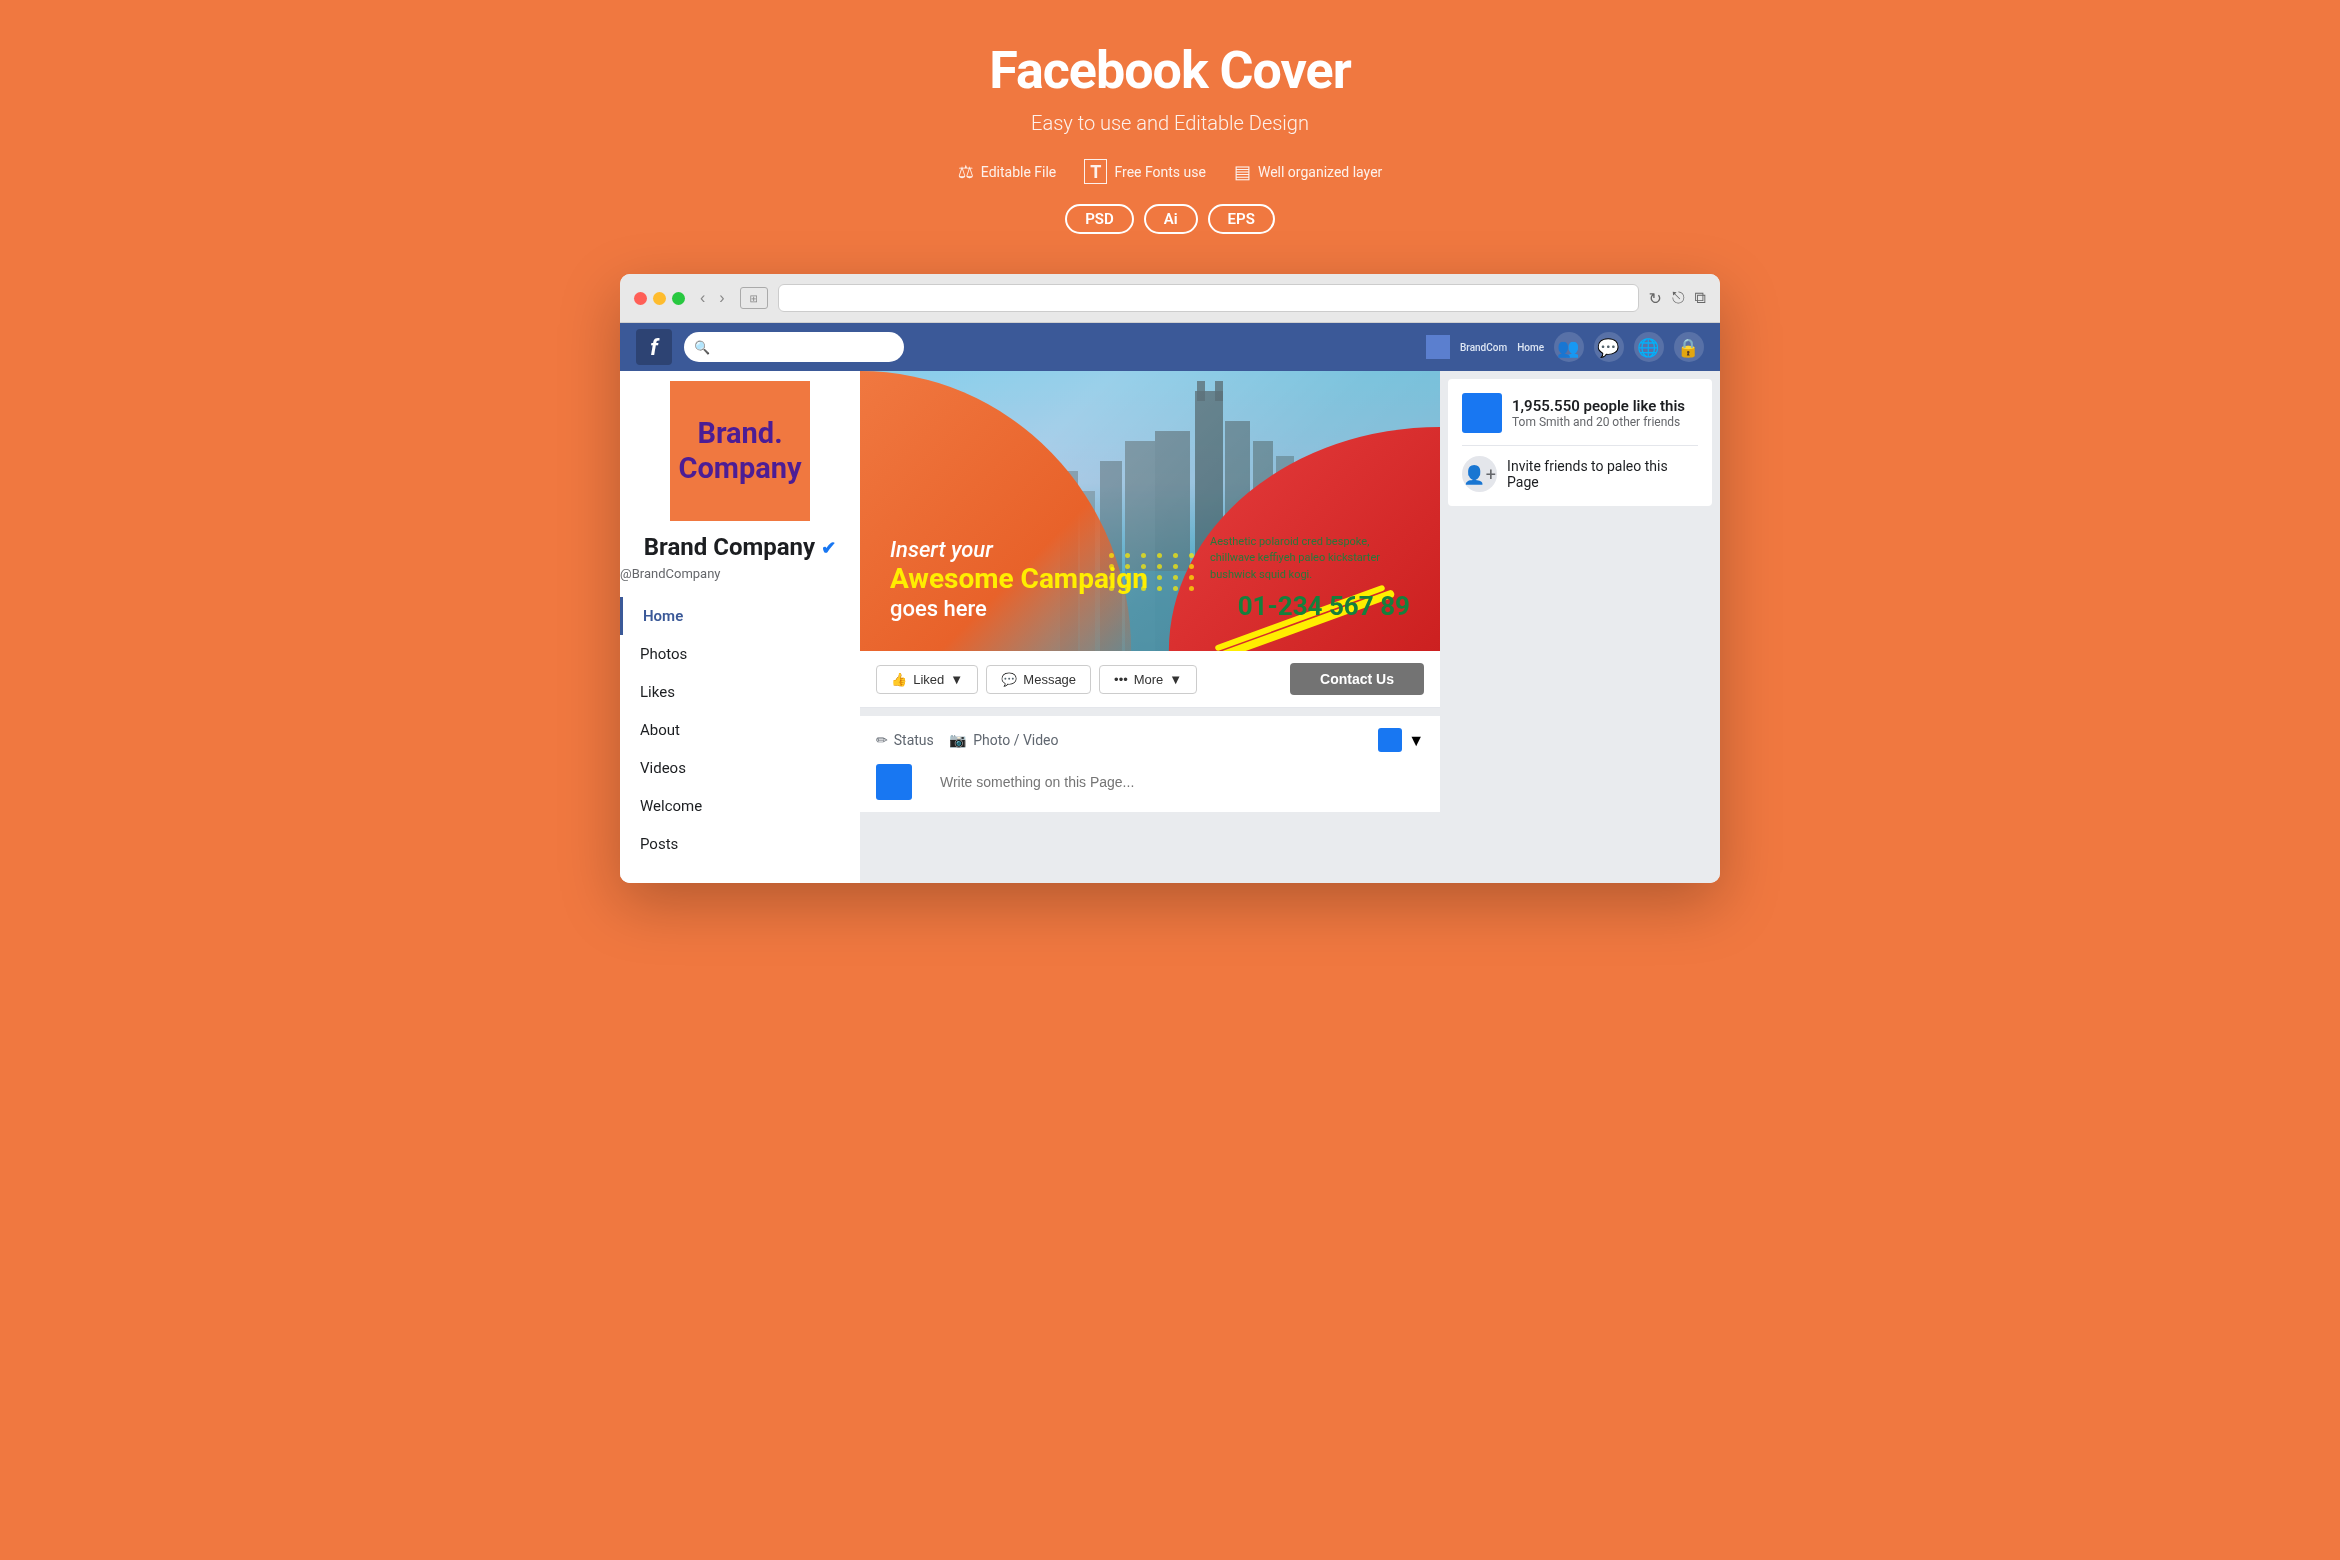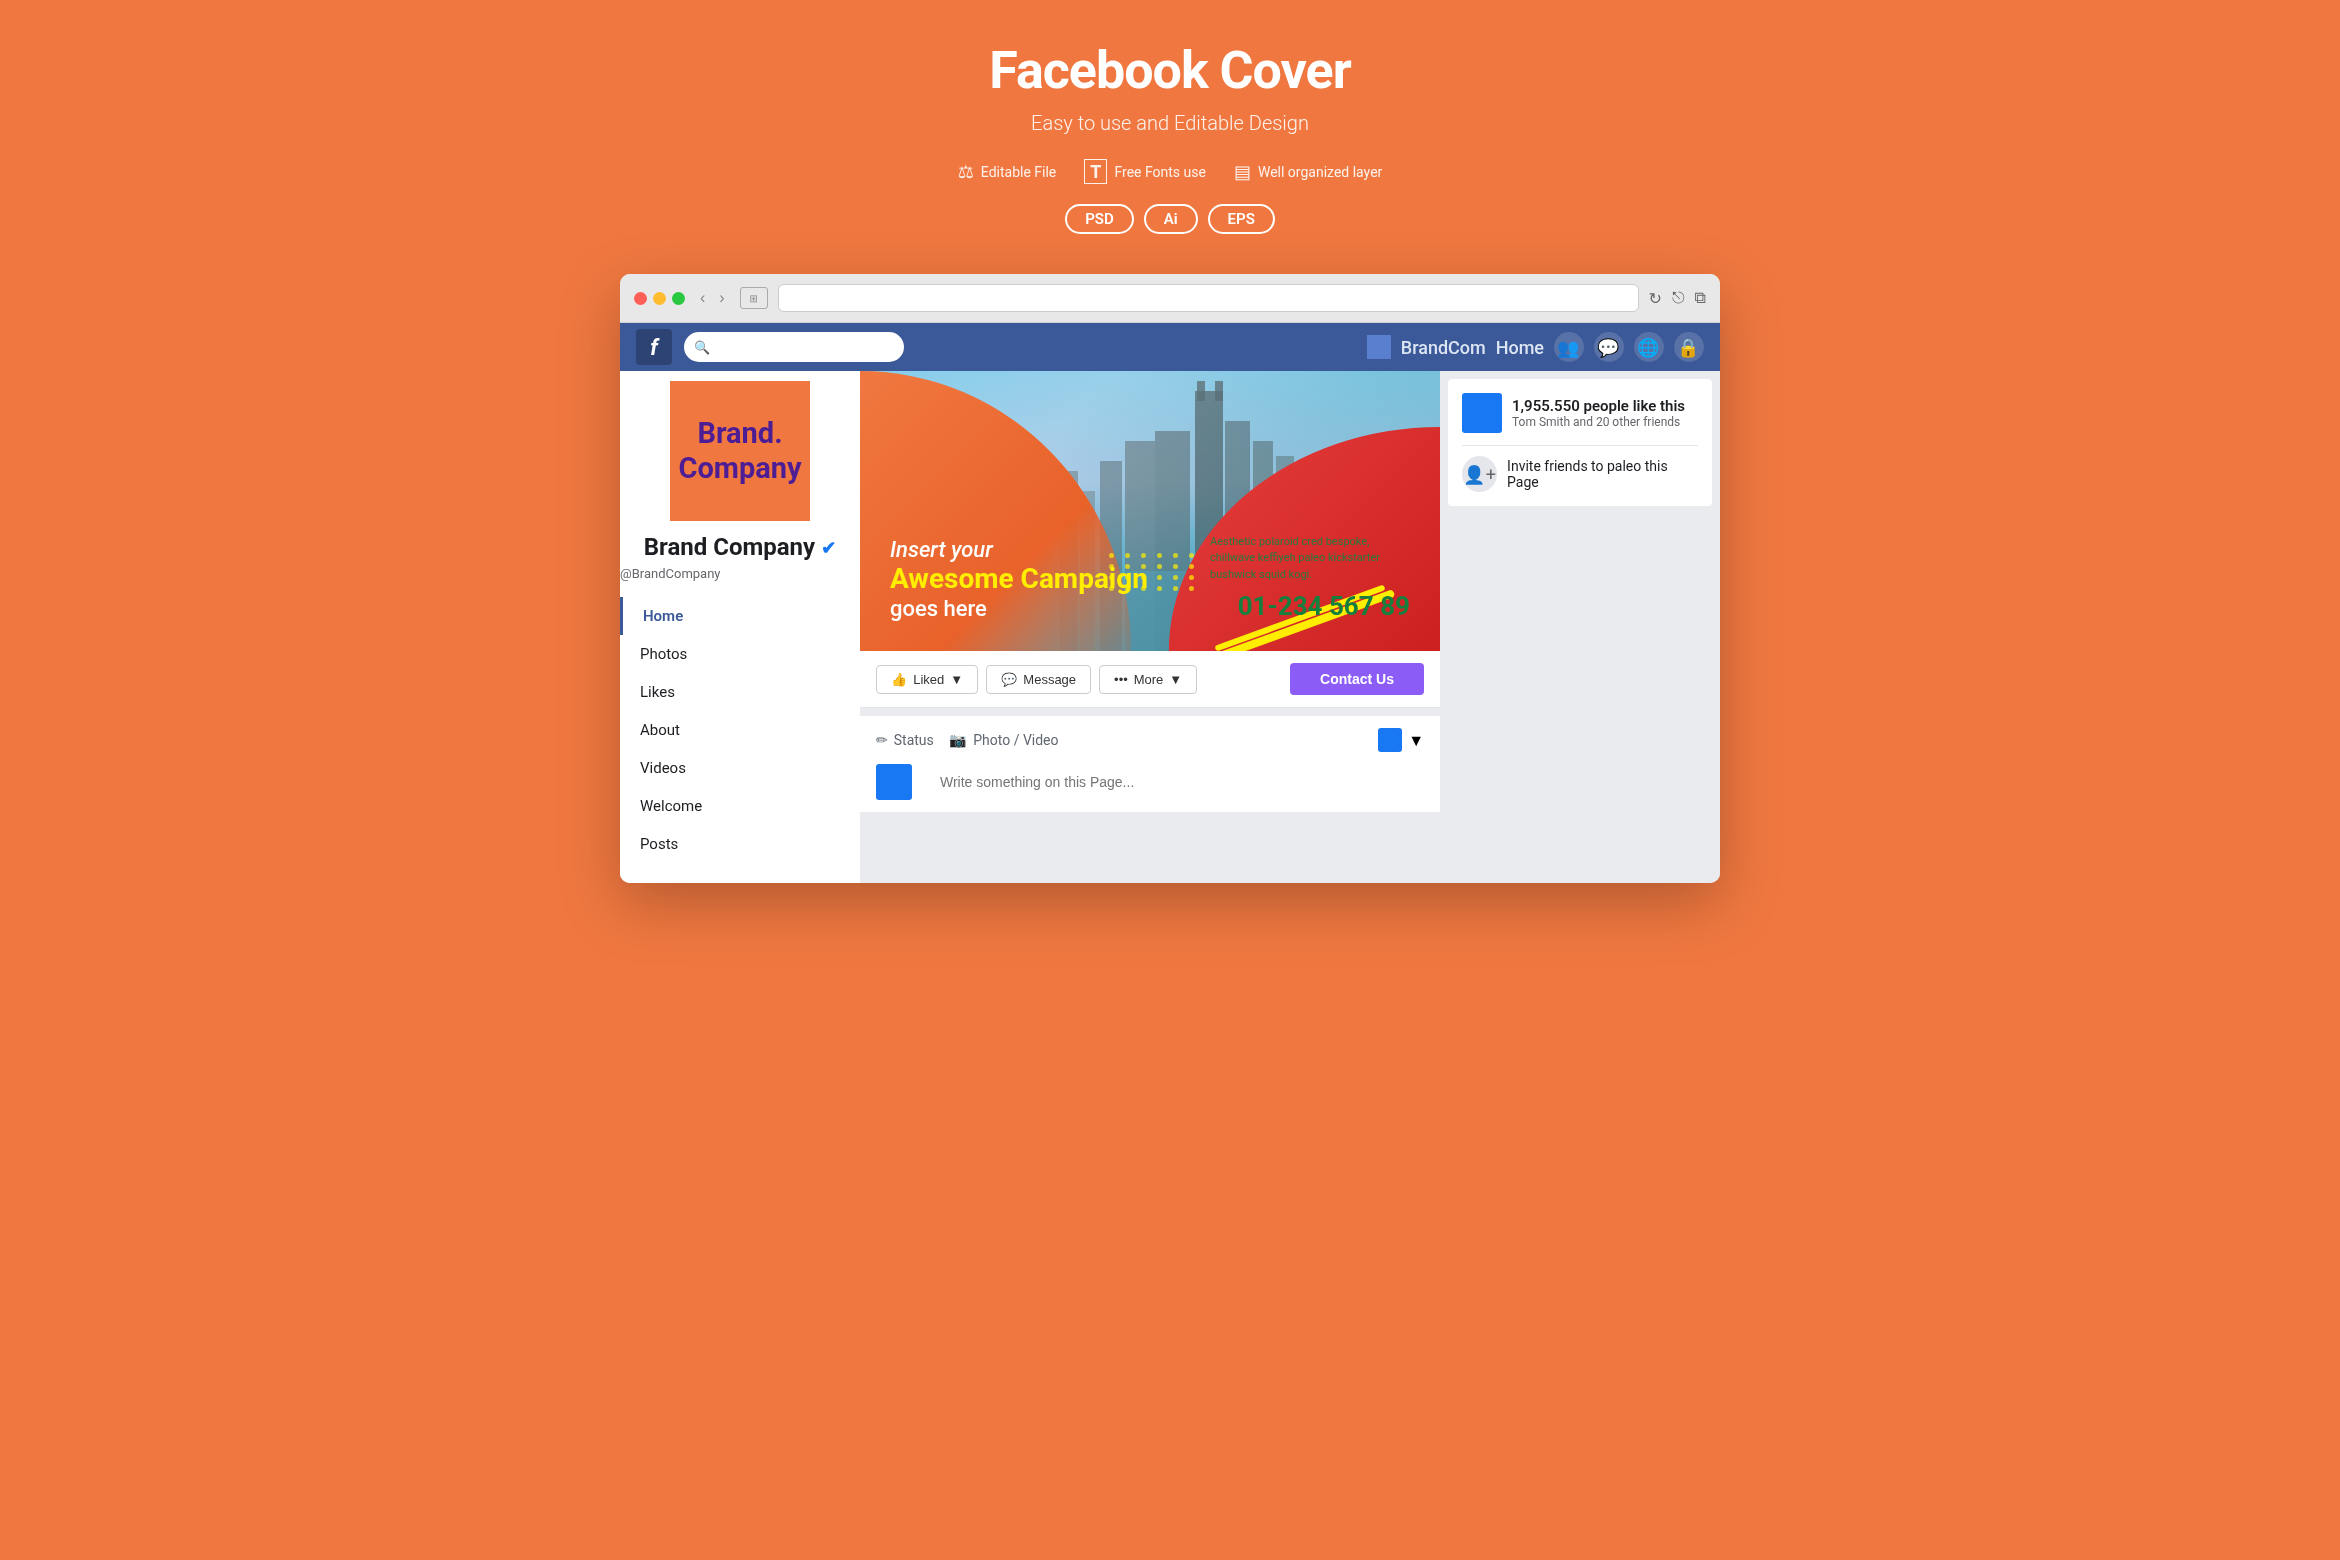--- a/index.html
+++ b/index.html
@@ -182,21 +182,21 @@
       align-items: center;
       gap: 10px;
     }
     .fb-brand-box {
       width: 24px;
       height: 24px;
       background: #5b7fcf;
     }
     .fb-nav-item {
       color: #dce5f3;
-      font-size: 18px;
+      font-size: 10px;
       font-weight: 500;
     }
     .fb-icon-btn {
       color: white;
       font-size: 18px;
       background: rgba(255,255,255,0.15);
       border-radius: 50%;
       width: 30px;
       height: 30px;
       display: flex;
@@ -404,21 +404,21 @@
       border-radius: 4px;
       padding: 6px 14px;
       font-size: 13px;
       cursor: pointer;
       display: flex;
       align-items: center;
       gap: 6px;
       color: #333;
     }
     .fb-btn-primary {
-      background: #8b5cf6;
+      background: #737373;
       color: white;
       border: none;
       border-radius: 4px;
       padding: 8px 30px;
       font-size: 14px;
       font-weight: 600;
       cursor: pointer;
     }
     .post-tabs {
       display: flex;

